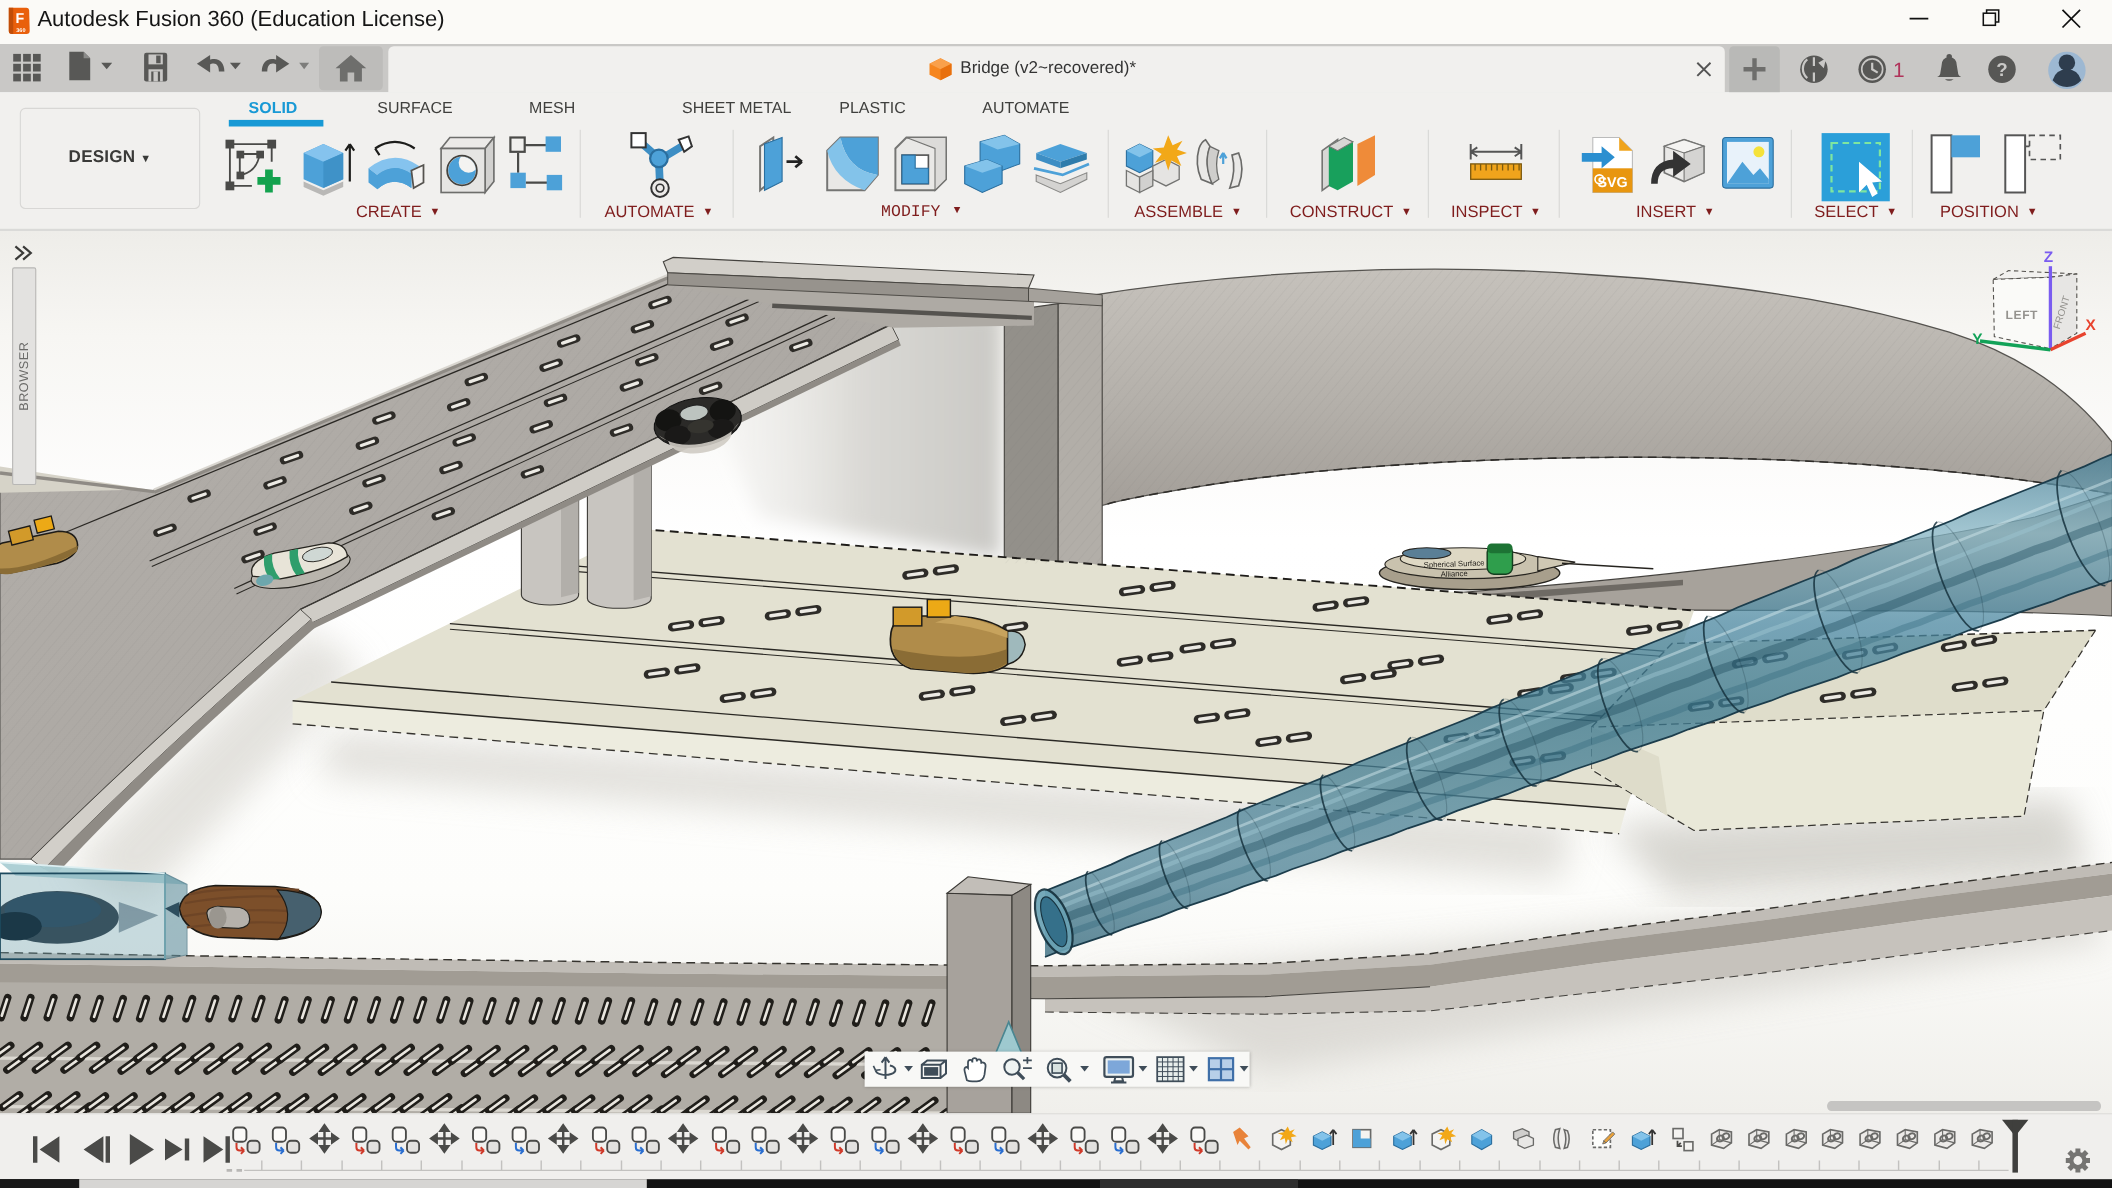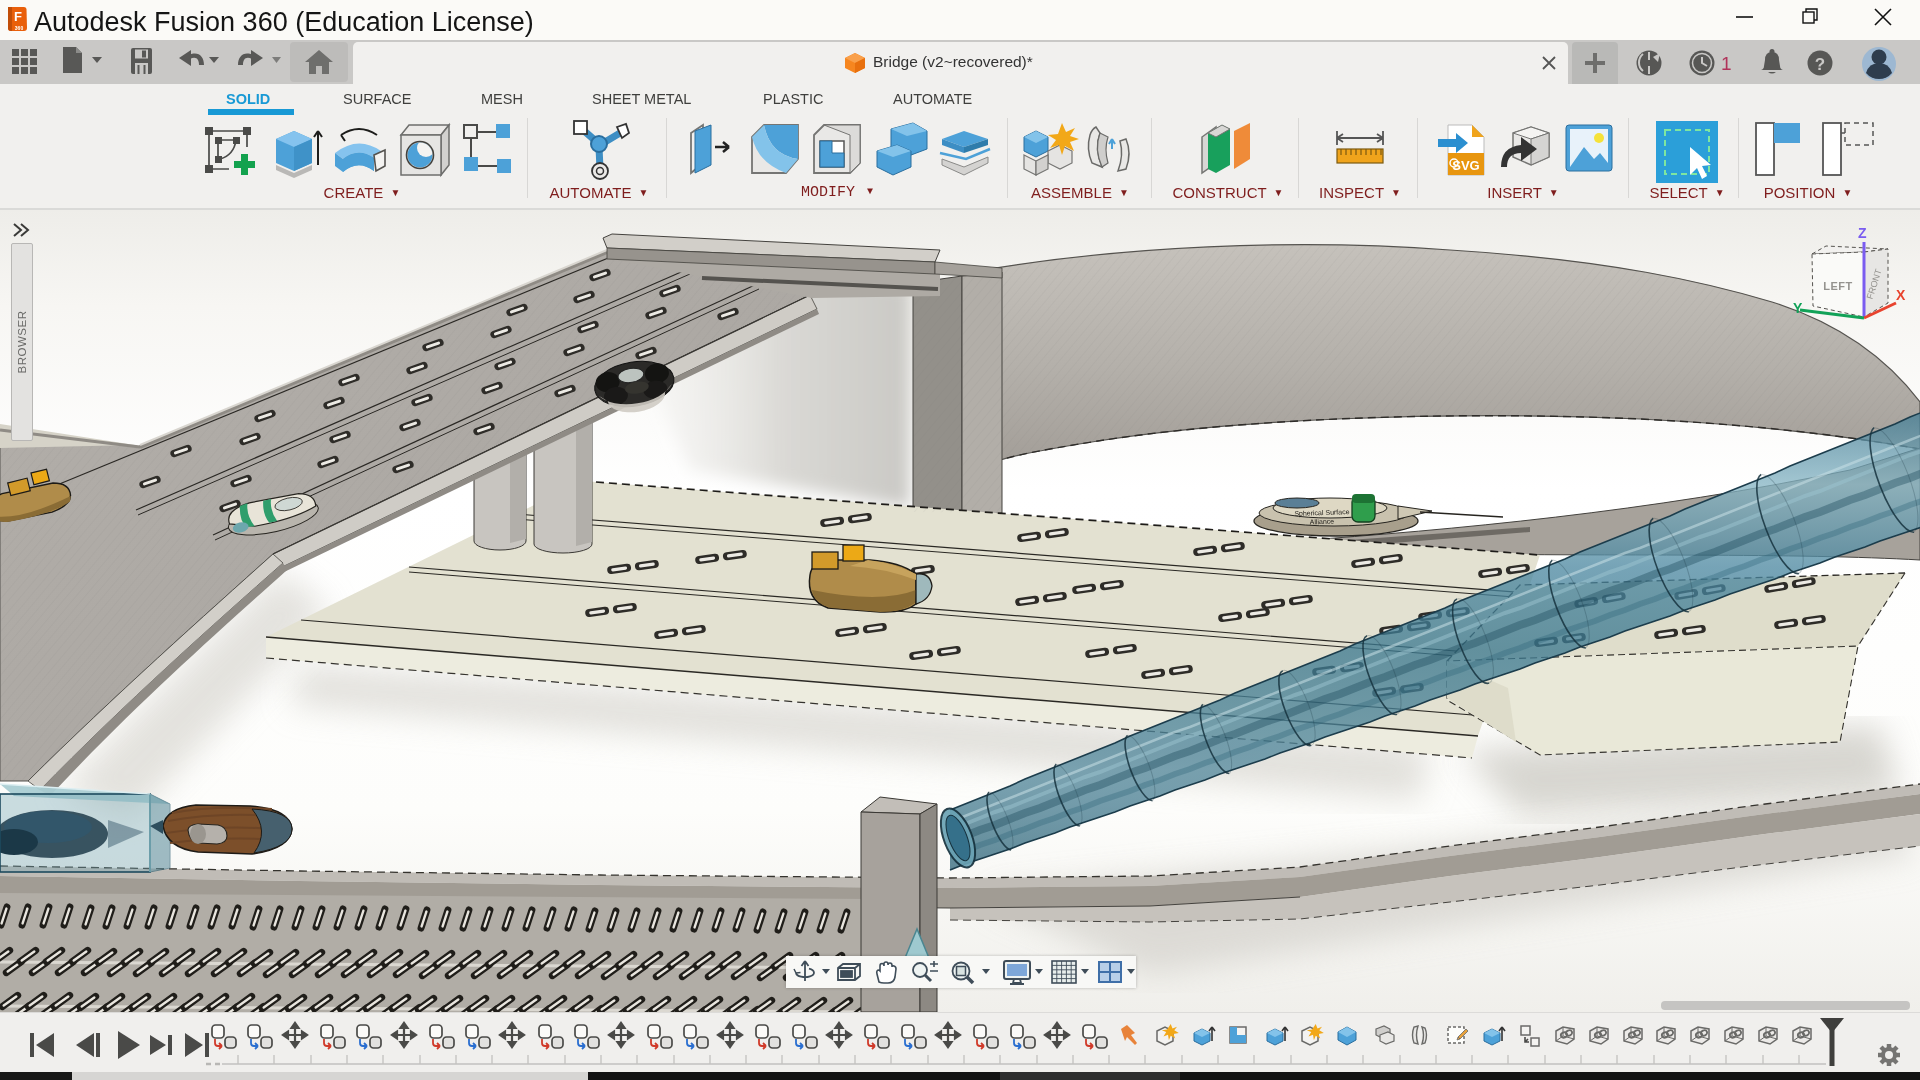--- a/index.html
+++ b/index.html
@@ -1,19 +1,19 @@
 <!DOCTYPE html>
 <html><head>
 <meta charset="utf-8">
 <style>
   html,body{margin:0;padding:0;width:1920px;height:1080px;overflow:hidden;
     font-family:"Liberation Sans",sans-serif;background:#fff;}
   .abs{position:absolute;}
   #titlebar{left:0;top:0;width:1920px;height:40px;background:#fbfaf7;}
-  #title-text{left:34px;top:7px;font-size:27px;color:#151515;}
+  #title-text{left:34px;top:7px;font-size:20px;color:#151515;}
   #qat{left:0;top:40px;width:1920px;height:44px;background:#c9c8c6;}
   #tab{left:353px;top:42px;width:1215px;height:42px;background:#f1f0ee;border-radius:5px 5px 0 0;}
   #plusbtn{left:1572px;top:42px;width:46px;height:42px;background:#b9b9b7;border-radius:4px 4px 0 0;}
   #ribbon{left:0;top:84px;width:1920px;height:124px;background:#f1f0ee;border-bottom:2px solid #dadad8;}
   .rtab{position:absolute;top:7px;font-size:14.5px;color:#3f3f3d;}
   .rlabel{position:absolute;top:100px;font-size:15px;color:#7f1d1d;white-space:nowrap;transform:translateX(-50%);}
   .rlabel .car{font-size:10px;position:relative;top:-2px;margin-left:3px;}
   .sep{position:absolute;top:34px;width:1px;height:80px;background:#d8d7d5;}
   #design-btn{left:18px;top:14px;width:162px;height:90px;border:1px solid #d8d7d5;border-radius:5px;
      font-size:15.5px;font-weight:bold;color:#3a3a38;text-align:center;line-height:88px;letter-spacing:.2px;}
@@ -113,24 +113,25 @@
   <circle cx="259" cy="24" r="17" fill="#9db8d2"></circle>
   <circle cx="259" cy="17" r="7.5" fill="#2e3d4e"></circle>
   <path d="M246 33 q3 -10 13 -10 q10 0 13 10 a17 17 0 0 1 -26 0 z" fill="#2e3d4e"></path>
  </svg>
 </div>
 
 <div class="abs" id="ribbon">
   <div class="rtab" style="left:226px;color:#1899d5;font-weight:bold;">SOLID</div>
   <div class="rtab" style="left:343px;">SURFACE</div>
   <div class="rtab" style="left:481px;">MESH</div>
-  <div class="rtab" style="left:592px;">SHEET METAL</div>
+  <div class="rtab" style="left:620px;">SHEET METAL</div>
   <div class="rtab" style="left:763px;">PLASTIC</div>
   <div class="rtab" style="left:893px;">AUTOMATE</div>
   <div class="abs" style="left:208px;top:25px;width:86px;height:6px;background:#1899d5;"></div>
+  <div class="abs" id="design-btn">DESIGN <span style="font-size:10px;">▼</span></div>
   <div class="rlabel" style="left:362px;">CREATE <span class="car">▼</span></div>
   <div class="rlabel" style="left:599px;">AUTOMATE <span class="car">▼</span></div>
   <div class="rlabel" style="left:837px;font-family:Liberation Mono, monospace;">MODIFY <span class="car">▼</span></div>
   <div class="rlabel" style="left:1080px;">ASSEMBLE <span class="car">▼</span></div>
   <div class="rlabel" style="left:1228px;">CONSTRUCT <span class="car">▼</span></div>
   <div class="rlabel" style="left:1360px;">INSPECT <span class="car">▼</span></div>
   <div class="rlabel" style="left:1523px;">INSERT <span class="car">▼</span></div>
   <div class="rlabel" style="left:1687px;">SELECT <span class="car">▼</span></div>
   <div class="rlabel" style="left:1808px;">POSITION <span class="car">▼</span></div>
   <div class="sep" style="left:527px;"></div>

